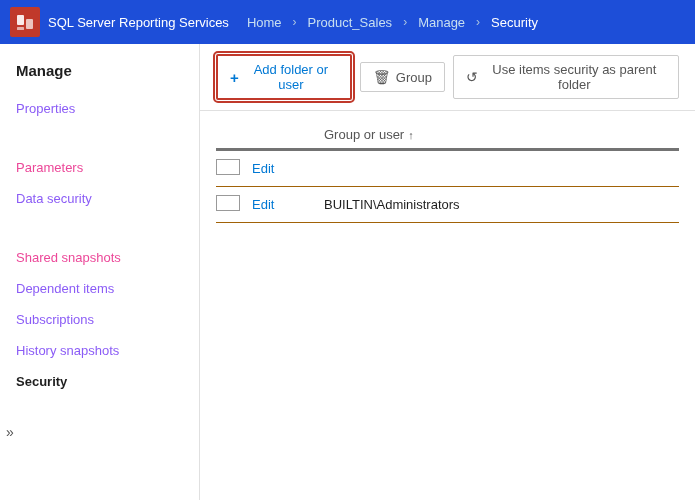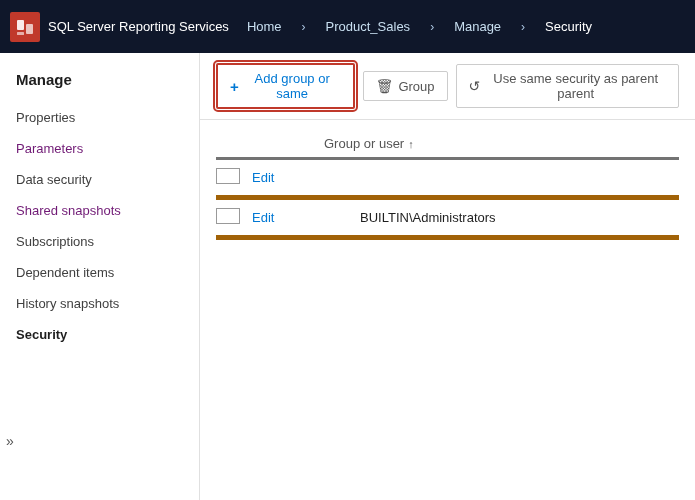--- a/index.html
+++ b/index.html
@@ -1,22 +1,22 @@
 <!DOCTYPE html>
 <html><head>
   <meta charset="utf-8">
   <style>
     * { margin: 0; padding: 0; box-sizing: border-box; }
     body { font-family: 'Segoe UI', Arial, sans-serif; font-size: 13px; background: #fff; width: 695px; height: 500px; overflow: hidden; }
 
     
     .topbar {
-      background: #0f172a;
+      background: #1d4ed8;
       color: #fff;
-      height: 53px;
+      height: 44px;
       display: flex;
       align-items: center;
       padding: 0 10px;
       gap: 8px;
     }
     .topbar-logo {
       background: #c0392b;
       width: 30px;
       height: 30px;
       display: flex;
@@ -27,21 +27,21 @@
     }
     .topbar-logo svg { width: 20px; height: 20px; }
     .topbar-title {
       font-size: 13px;
       color: #fff;
       margin-right: 10px;
     }
     .breadcrumb {
       display: flex;
       align-items: center;
-      gap: 20px;
+      gap: 11px;
       font-size: 13px;
       color: #fff;
     }
     .breadcrumb-sep { color: #aac4e0; font-size: 12px; }
     .breadcrumb-item { color: #c8dff0; }
     .breadcrumb-item.active { color: #fff; font-weight: 500; }
 
     
     .main-layout {
       display: flex;
@@ -59,24 +59,24 @@
     }
     .sidebar-title {
       font-size: 15px;
       font-weight: 600;
       color: #1e1e1e;
       padding: 8px 16px 14px 16px;
     }
     .sidebar-item {
       padding: 8px 16px;
       cursor: pointer;
-      color: #404040;
-      font-size: 13px;
-    }
-    .sidebar-item.disabled { color: #701a75; cursor: default; }
+      color: #8b5cf6;
+      font-size: 13px;
+    }
+    .sidebar-item.disabled { color: #ec4899; cursor: default; margin-top: 28px; }
     .sidebar-item.active { color: #1e1e1e; font-weight: 600; }
     .sidebar-chevron {
       position: absolute;
       left: 0;
       bottom: 60px;
       color: #555;
       font-size: 14px;
       padding: 4px 6px;
     }
 
@@ -149,38 +149,38 @@
       gap: 12px;
     }
     .col-checkbox { width: 24px; }
     .col-edit { width: 60px; }
     .col-group { flex: 1; color: #555; font-size: 13px; display: flex; align-items: center; gap: 4px; }
     .col-group-sort { font-size: 11px; }
     .table-row {
       display: flex;
       align-items: center;
       padding: 8px 0;
-      border-bottom: 5px solid #a16207;
+      border-bottom: 1px solid #a16207;
       gap: 12px;
     }
     .row-checkbox {
       width: 24px;
       height: 16px;
       border: 1px solid #999;
       background: #fff;
       display: inline-block;
       cursor: pointer;
     }
     .row-edit {
       width: 60px;
       color: #0078d4;
       cursor: pointer;
       font-size: 13px;
     }
-    .row-group { flex: 1; color: #1e1e1e; font-size: 13px; margin-left: 36px; }
+    .row-group { flex: 1; color: #1e1e1e; font-size: 13px; }
   </style>
 </head>
 <body>
 
 <div class="topbar">
   <div class="topbar-logo">
     <svg viewBox="0 0 20 20" fill="white" xmlns="http://www.w3.org/2000/svg">
       <rect x="2" y="3" width="7" height="10" rx="1" fill="white" opacity="0.9"></rect>
       <rect x="11" y="7" width="7" height="10" rx="1" fill="white" opacity="0.7"></rect>
       <rect x="2" y="15" width="7" height="3" rx="0.5" fill="white" opacity="0.6"></rect>
@@ -199,41 +199,41 @@
 </div>
 
 <div class="main-layout">
 
   <div class="sidebar">
     <div class="sidebar-title">Manage</div>
     <div class="sidebar-item">Properties</div>
     <div class="sidebar-item disabled">Parameters</div>
     <div class="sidebar-item">Data security</div>
     <div class="sidebar-item disabled">Shared snapshots</div>
+    <div class="sidebar-item">Dependent items</div>
     <div class="sidebar-item">Subscriptions</div>
-    <div class="sidebar-item">Dependent items</div>
     <div class="sidebar-item">History snapshots</div>
     <div class="sidebar-item active">Security</div>
     <div class="sidebar-chevron">»</div>
   </div>
 
   <div class="content">
 
     <div class="toolbar">
       <button class="btn-add-group">
         <span class="btn-add-icon">+</span>
-        <span>Add group or same</span>
+        <span>Add folder or user</span>
       </button>
       <button class="btn-delete">
         <span class="btn-icon">🗑</span>
         <span>Group</span>
       </button>
       <button class="btn-same-security">
         <span class="btn-icon">↺</span>
-        <span>Use same security as parent parent</span>
+        <span>Use items security as parent folder</span>
       </button>
     </div>
 
     <div class="table-area">
 
       <div class="table-header">
         <div class="col-checkbox"></div>
         <div class="col-edit"></div>
         <div class="col-group">
           <span>Group or user</span>

